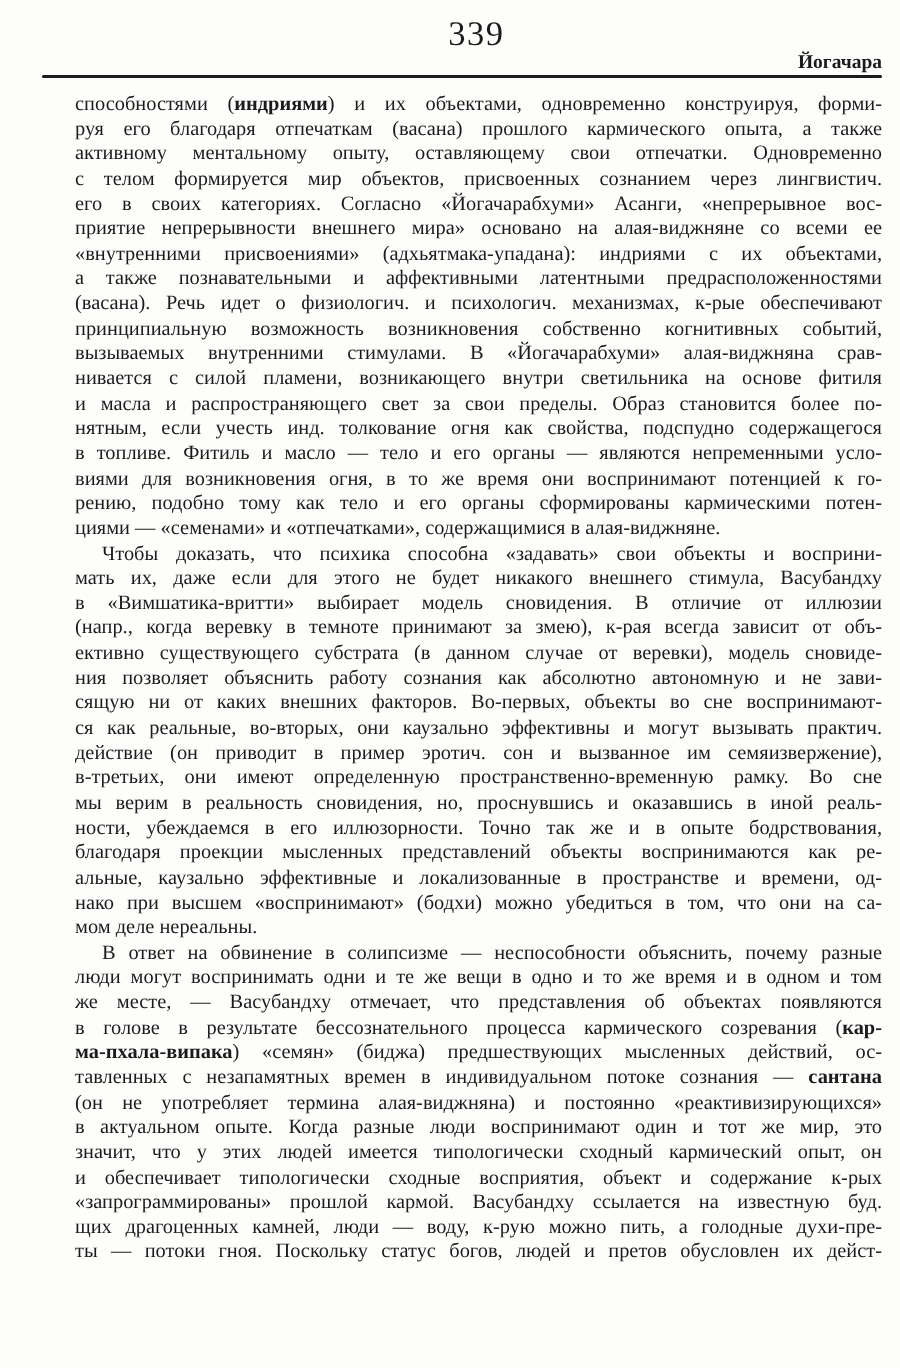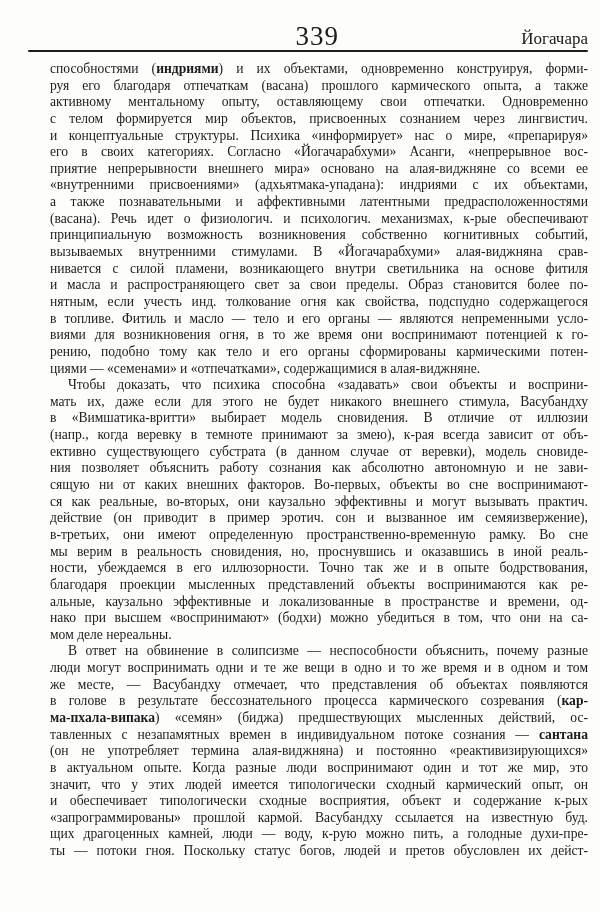--- a/index.html
+++ b/index.html
@@ -11,31 +11,31 @@
     font-family: "Liberation Serif", "DejaVu Serif", serif;
     overflow: hidden;
   }
   .page-header {
     position: absolute;
     top: 0; left: 50px; right: 12px;
     height: 52px;
   }
   .pagenum {
     position: absolute;
-    left: 50%; bottom: 2px;
+    left: 50%; bottom: 18px;
     transform: translateX(-54%);
-    font-size: 27px;
+    font-size: 23px;
     line-height: 1;
     letter-spacing: 1px;
   }
   .running-title {
     position: absolute;
     right: 0; bottom: 5px;
-    font-size: 17px;
-    font-weight: normal;
+    font-size: 13px;
+    font-weight: bold;
     line-height: 1;
   }
   .header-rule {
     position: absolute;
     left: -22px; right: 0; bottom: 0;
     height: 2px;
     background: var(--rule, #1c1c1c);
     border-radius: 1px;
   }
   .text-block {
@@ -63,21 +63,20 @@
   <div class="pagenum">339</div>
   <div class="running-title">Йогачара</div>
   <div class="header-rule"></div>
 </header>
 
 <main class="text-block">
     <div class="line"><span>способностями (</span><span class="b">индриями</span><span>) и их объектами, одновременно конструируя, форми-</span></div>
     <div class="line"><span>руя его благодаря отпечаткам (</span><span class="i">васана</span><span>) прошлого кармического опыта, а также</span></div>
     <div class="line"><span>активному ментальному опыту, оставляющему свои отпечатки. Одновременно</span></div>
     <div class="line"><span>с телом формируется мир объектов, присвоенных сознанием через лингвистич.</span></div>
-    <div class="line"><span>и концептуальные структуры. Психика «информирует» нас о мире, «препарируя»</span></div>
     <div class="line"><span>его в своих категориях. Согласно «Йогачарабхуми» Асанги, «непрерывное вос-</span></div>
     <div class="line"><span>приятие непрерывности внешнего мира» основано на </span><span class="i">алая-виджняне</span><span> со всеми ее</span></div>
     <div class="line"><span>«внутренними присвоениями» (</span><span class="i">адхьятмака-упадана</span><span>): </span><span class="i">индриями</span><span> с их объектами,</span></div>
     <div class="line"><span>а также познавательными и аффективными латентными предрасположенностями</span></div>
     <div class="line"><span>(</span><span class="i">васана</span><span>). Речь идет о физиологич. и психологич. механизмах, к-рые обеспечивают</span></div>
     <div class="line"><span>принципиальную возможность возникновения собственно когнитивных событий,</span></div>
     <div class="line"><span>вызываемых внутренними стимулами. В «Йогачарабхуми» </span><span class="i">алая-виджняна</span><span> срав-</span></div>
     <div class="line"><span>нивается с силой пламени, возникающего внутри светильника на основе фитиля</span></div>
     <div class="line"><span>и масла и распространяющего свет за свои пределы. Образ становится более по-</span></div>
     <div class="line"><span>нятным, если учесть инд. толкование огня как свойства, подспудно содержащегося</span></div>

